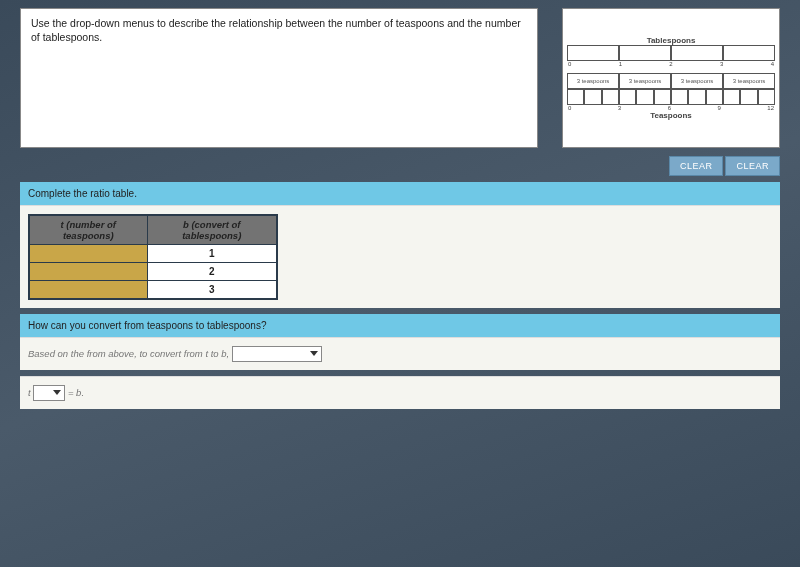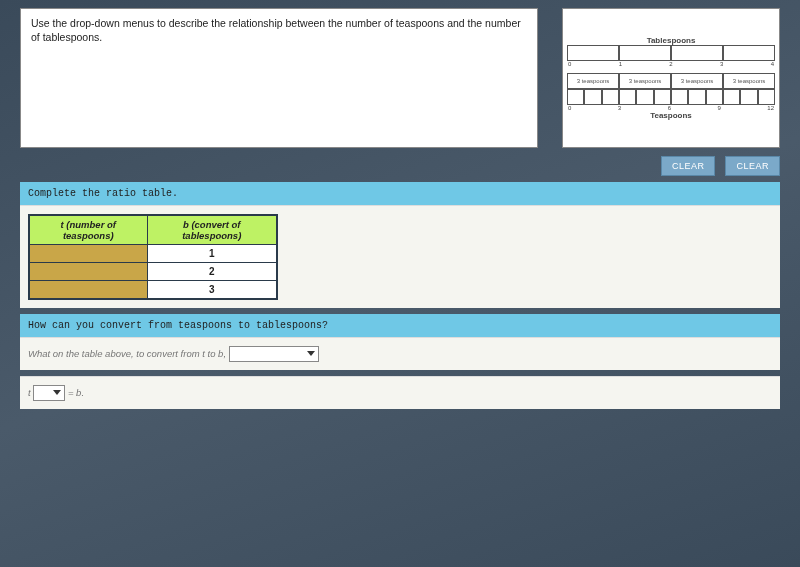--- a/index.html
+++ b/index.html
@@ -45,62 +45,61 @@
       display: flex;
       align-items: center;
       justify-content: center;
       font-size: 6px;
       color: #555;
     }
     .tick-row { display: flex; justify-content: space-between; font-size: 6px; color: #444; padding: 0 1px; }
     .button-row {
       display: flex;
       justify-content: flex-end;
-      gap: 10px;
+      gap: 2px;
       margin-bottom: 6px;
     }
     .btn {
       background: #7ba9c9;
       border: 1px solid #5a88a8;
       color: #fff;
       font-size: 9px;
       padding: 4px 10px;
       letter-spacing: 0.5px;
       cursor: pointer;
     }
     .question-block {
       margin-bottom: 6px;
     }
     .q-header {
       background: #6fc8e6;
       padding: 6px 8px;
       font-size: 10px;
       color: #222;
-      font-family: Liberation Mono, monospace;
     }
     .q-body {
       background: #f5f5f0;
       padding: 8px;
       font-size: 9.5px;
       color: #555;
       border-top: 1px solid #ddd;
     }
     .ratio-table {
       border-collapse: collapse;
       border: 2px solid #2a3a4a;
       background: #fff;
     }
     .ratio-table th {
       border: 1px solid #2a3a4a;
       padding: 3px 6px;
       font-size: 9.5px;
       font-weight: bold;
       font-style: italic;
       color: #222;
-      background: #bef264;
+      background: #737373;
     }
     .ratio-table td {
       border: 1px solid #2a3a4a;
       padding: 2px 6px;
       text-align: center;
       height: 18px;
       color: #222;
       font-size: 10px;
       font-weight: bold;
     }
@@ -213,21 +212,21 @@
       </table>
   </div>
 </div>
 
 <div class="question-block">
 </div>
 
 <div class="question-block">
   <div class="q-header">How can you convert from teaspoons to tablespoons?</div>
   <div class="q-body">
-    <span class="inline-text">What on the table above, to convert from t to b,</span>
+    <span class="inline-text">Based on the from above, to convert from t to b,</span>
     <span class="dropdown wide">
       <span class="dd-label"></span>
         <span class="dd-arrow"></span>
     </span>
   </div>
 </div>
 
 <div class="question-block">
   <div class="q-body">
     <span class="inline-text">t</span>

